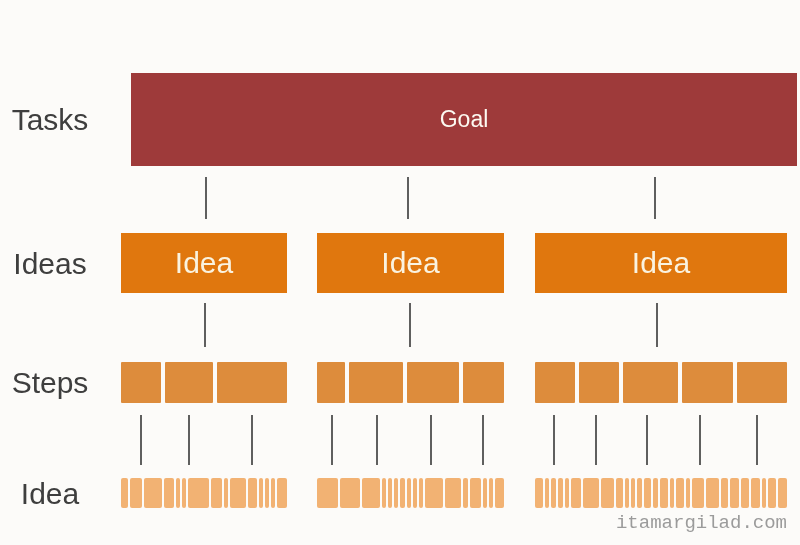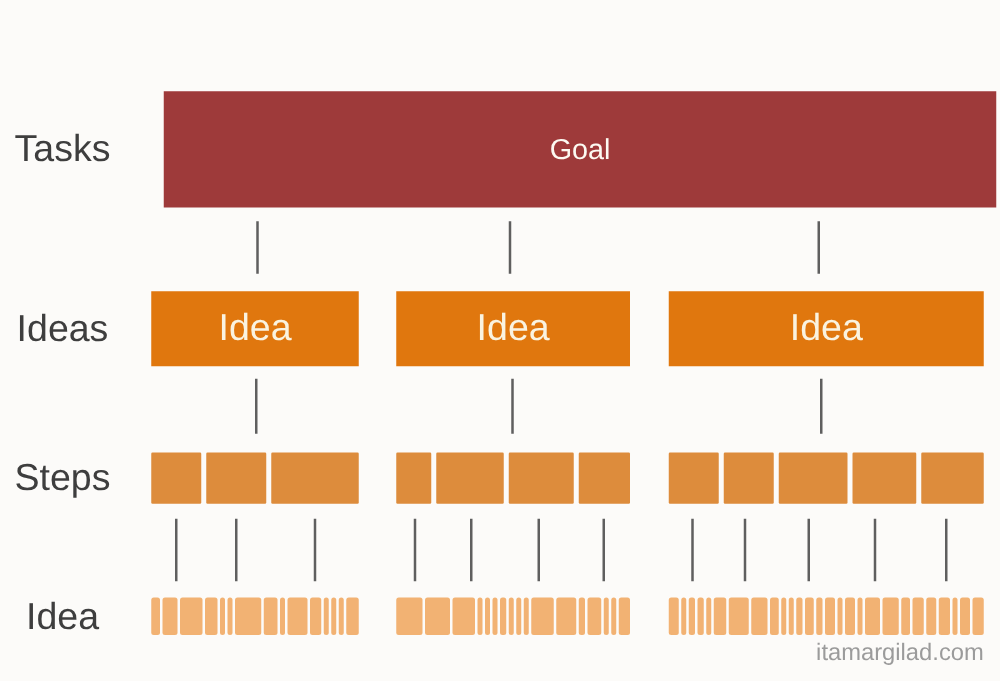--- a/index.html
+++ b/index.html
@@ -49,20 +49,21 @@
     position:absolute;width:2px;
     background:var(--connector,#5F5F5F);
   }
   .bar-group{position:absolute;display:flex;}
   .step-box{background:var(--step,#DD8C3C);border-radius:1px;}
   .task-bar{background:var(--task,#F2B273);border-radius:2px;}
   .watermark{
     position:absolute;right:13px;top:512px;
     font-size:19px;
     color:var(--watermark,#9B9B9B);
+    font-family:Liberation Mono, monospace;
   }
 </style>
 </head>
 <body style="--bg: #FCFBF9; --title: #1B1B1B; --label: #3E3E3E; --goal: #9E3A3A; --goal_text: #FDFAF2; --idea: #E0770E; --idea_text: #FAF3E0; --step: #DD8C3C; --task: #F2B273; --connector: #5F5F5F; --watermark: #9B9B9B;">
 
 <div id="canvas">
 
 
   <div class="row-label lbl-goals">Tasks</div>
   <div class="row-label lbl-steps">Steps</div>

